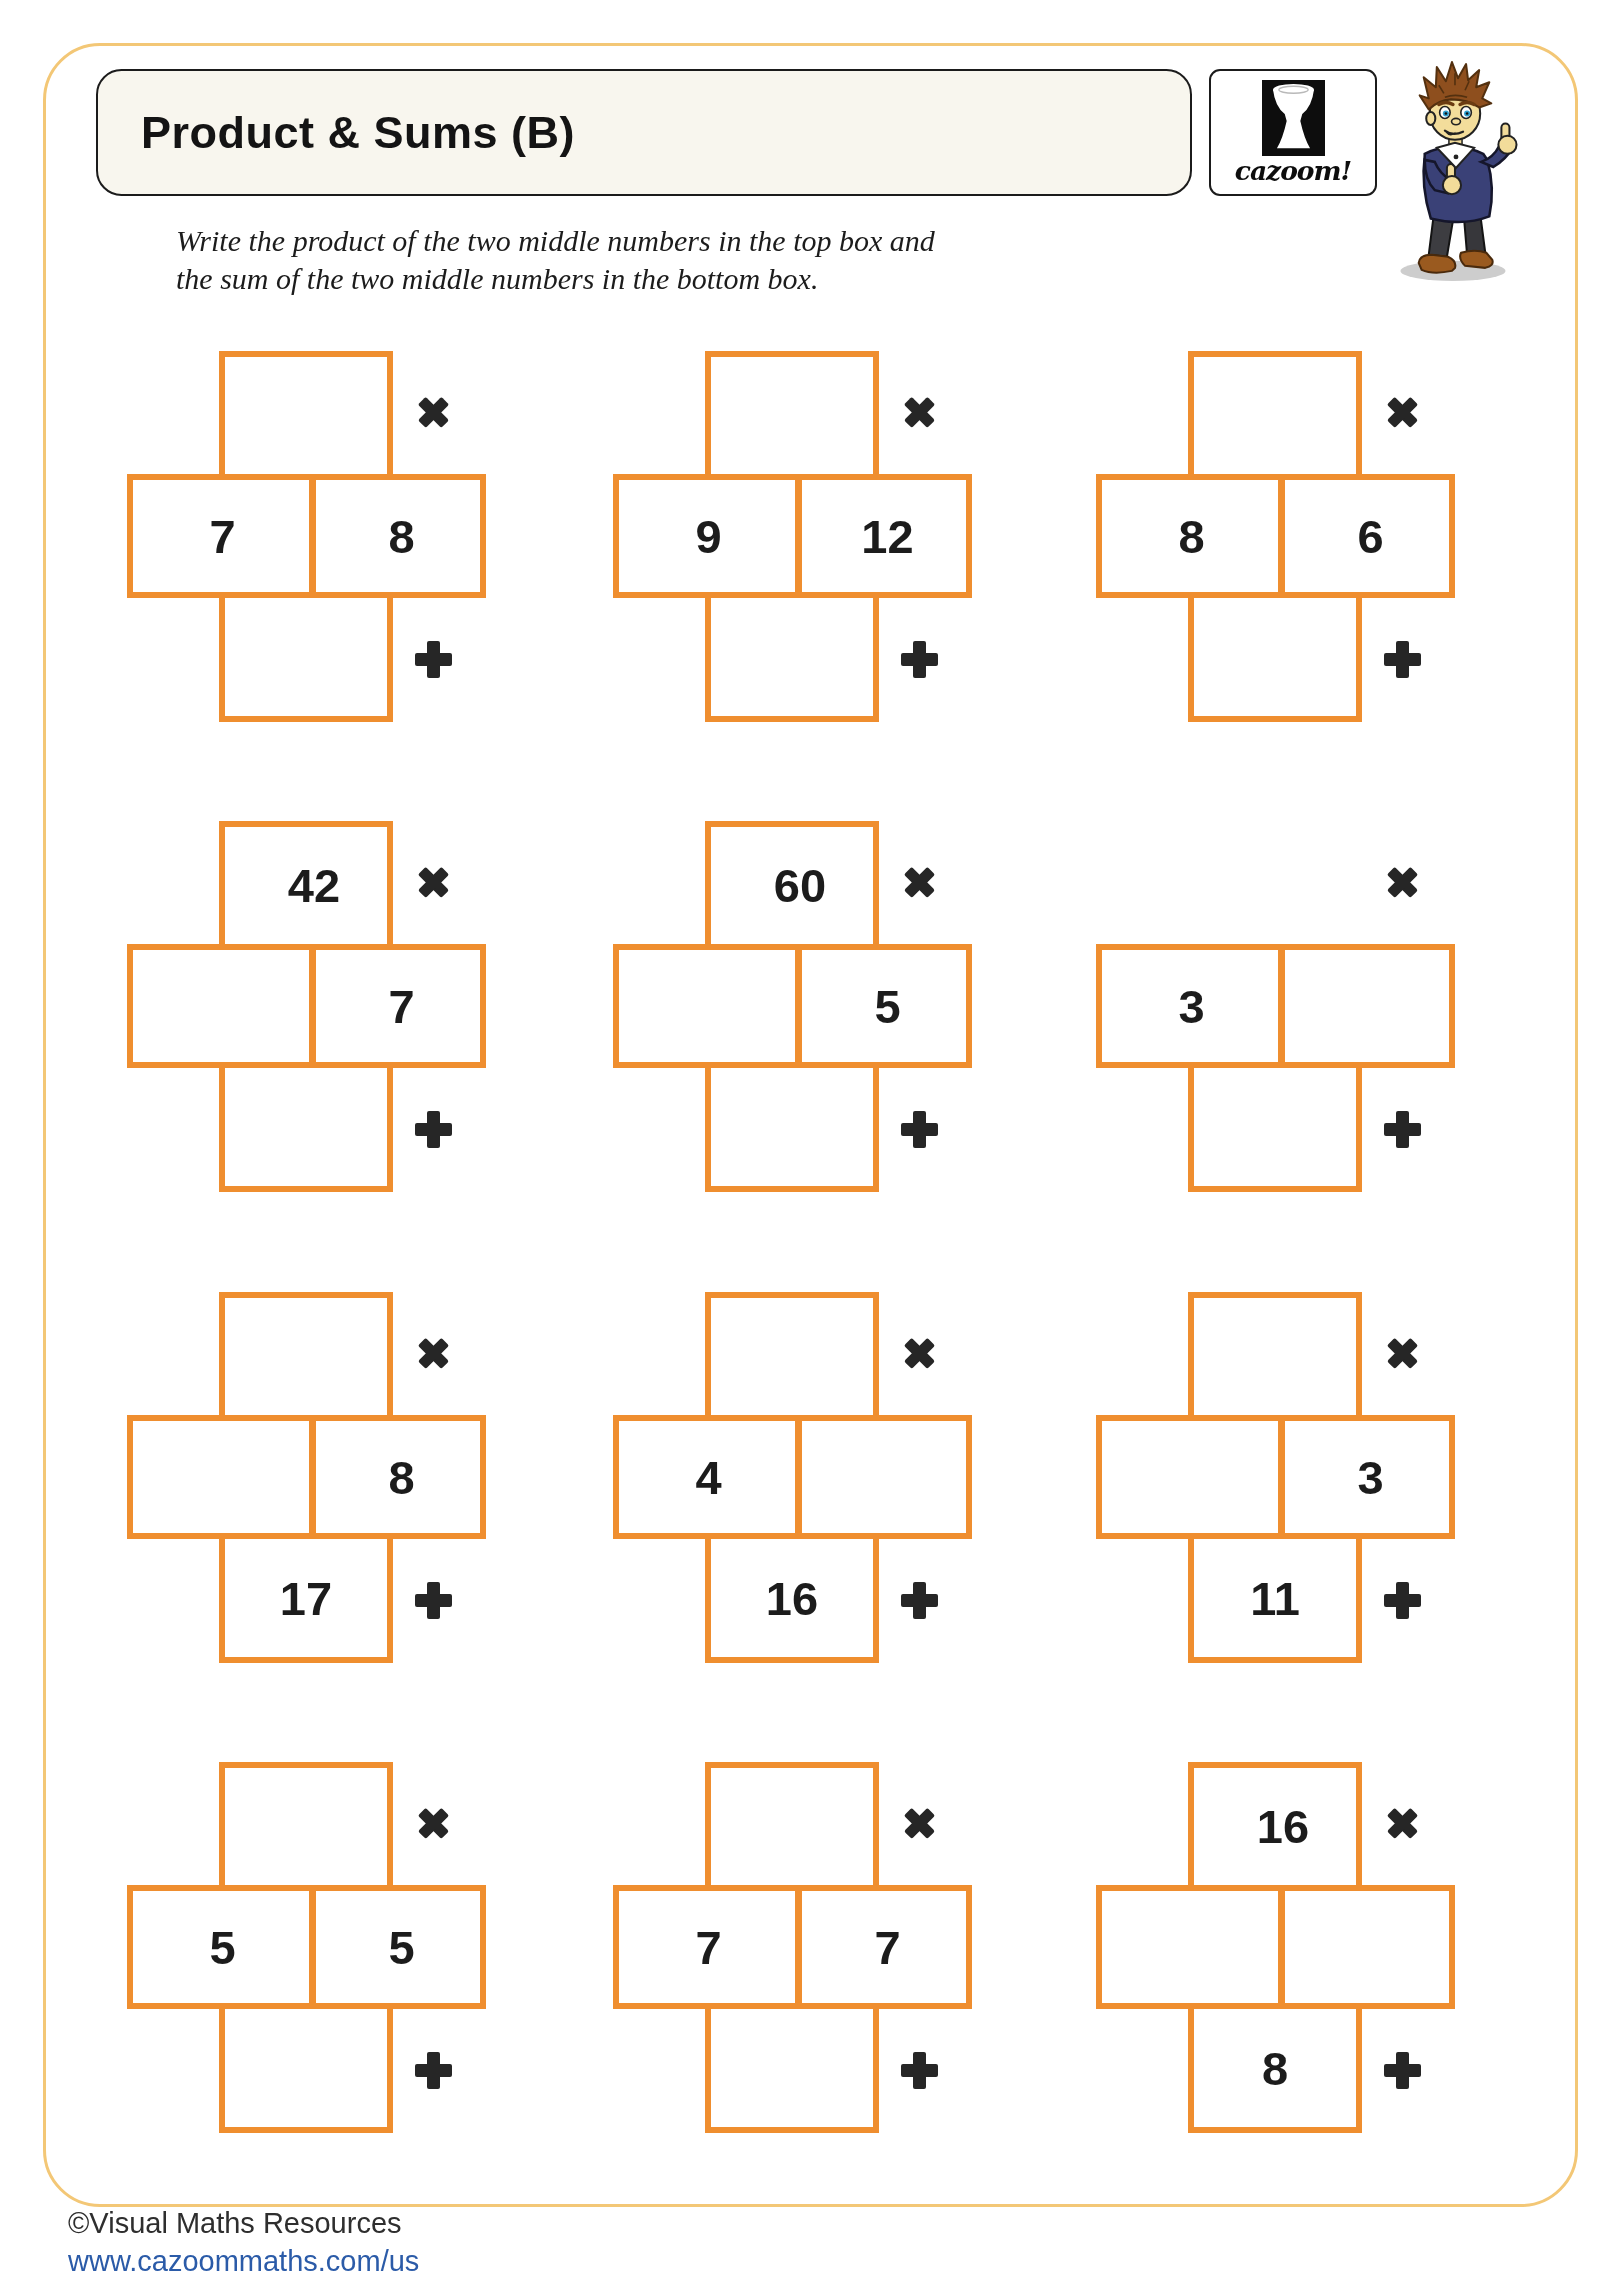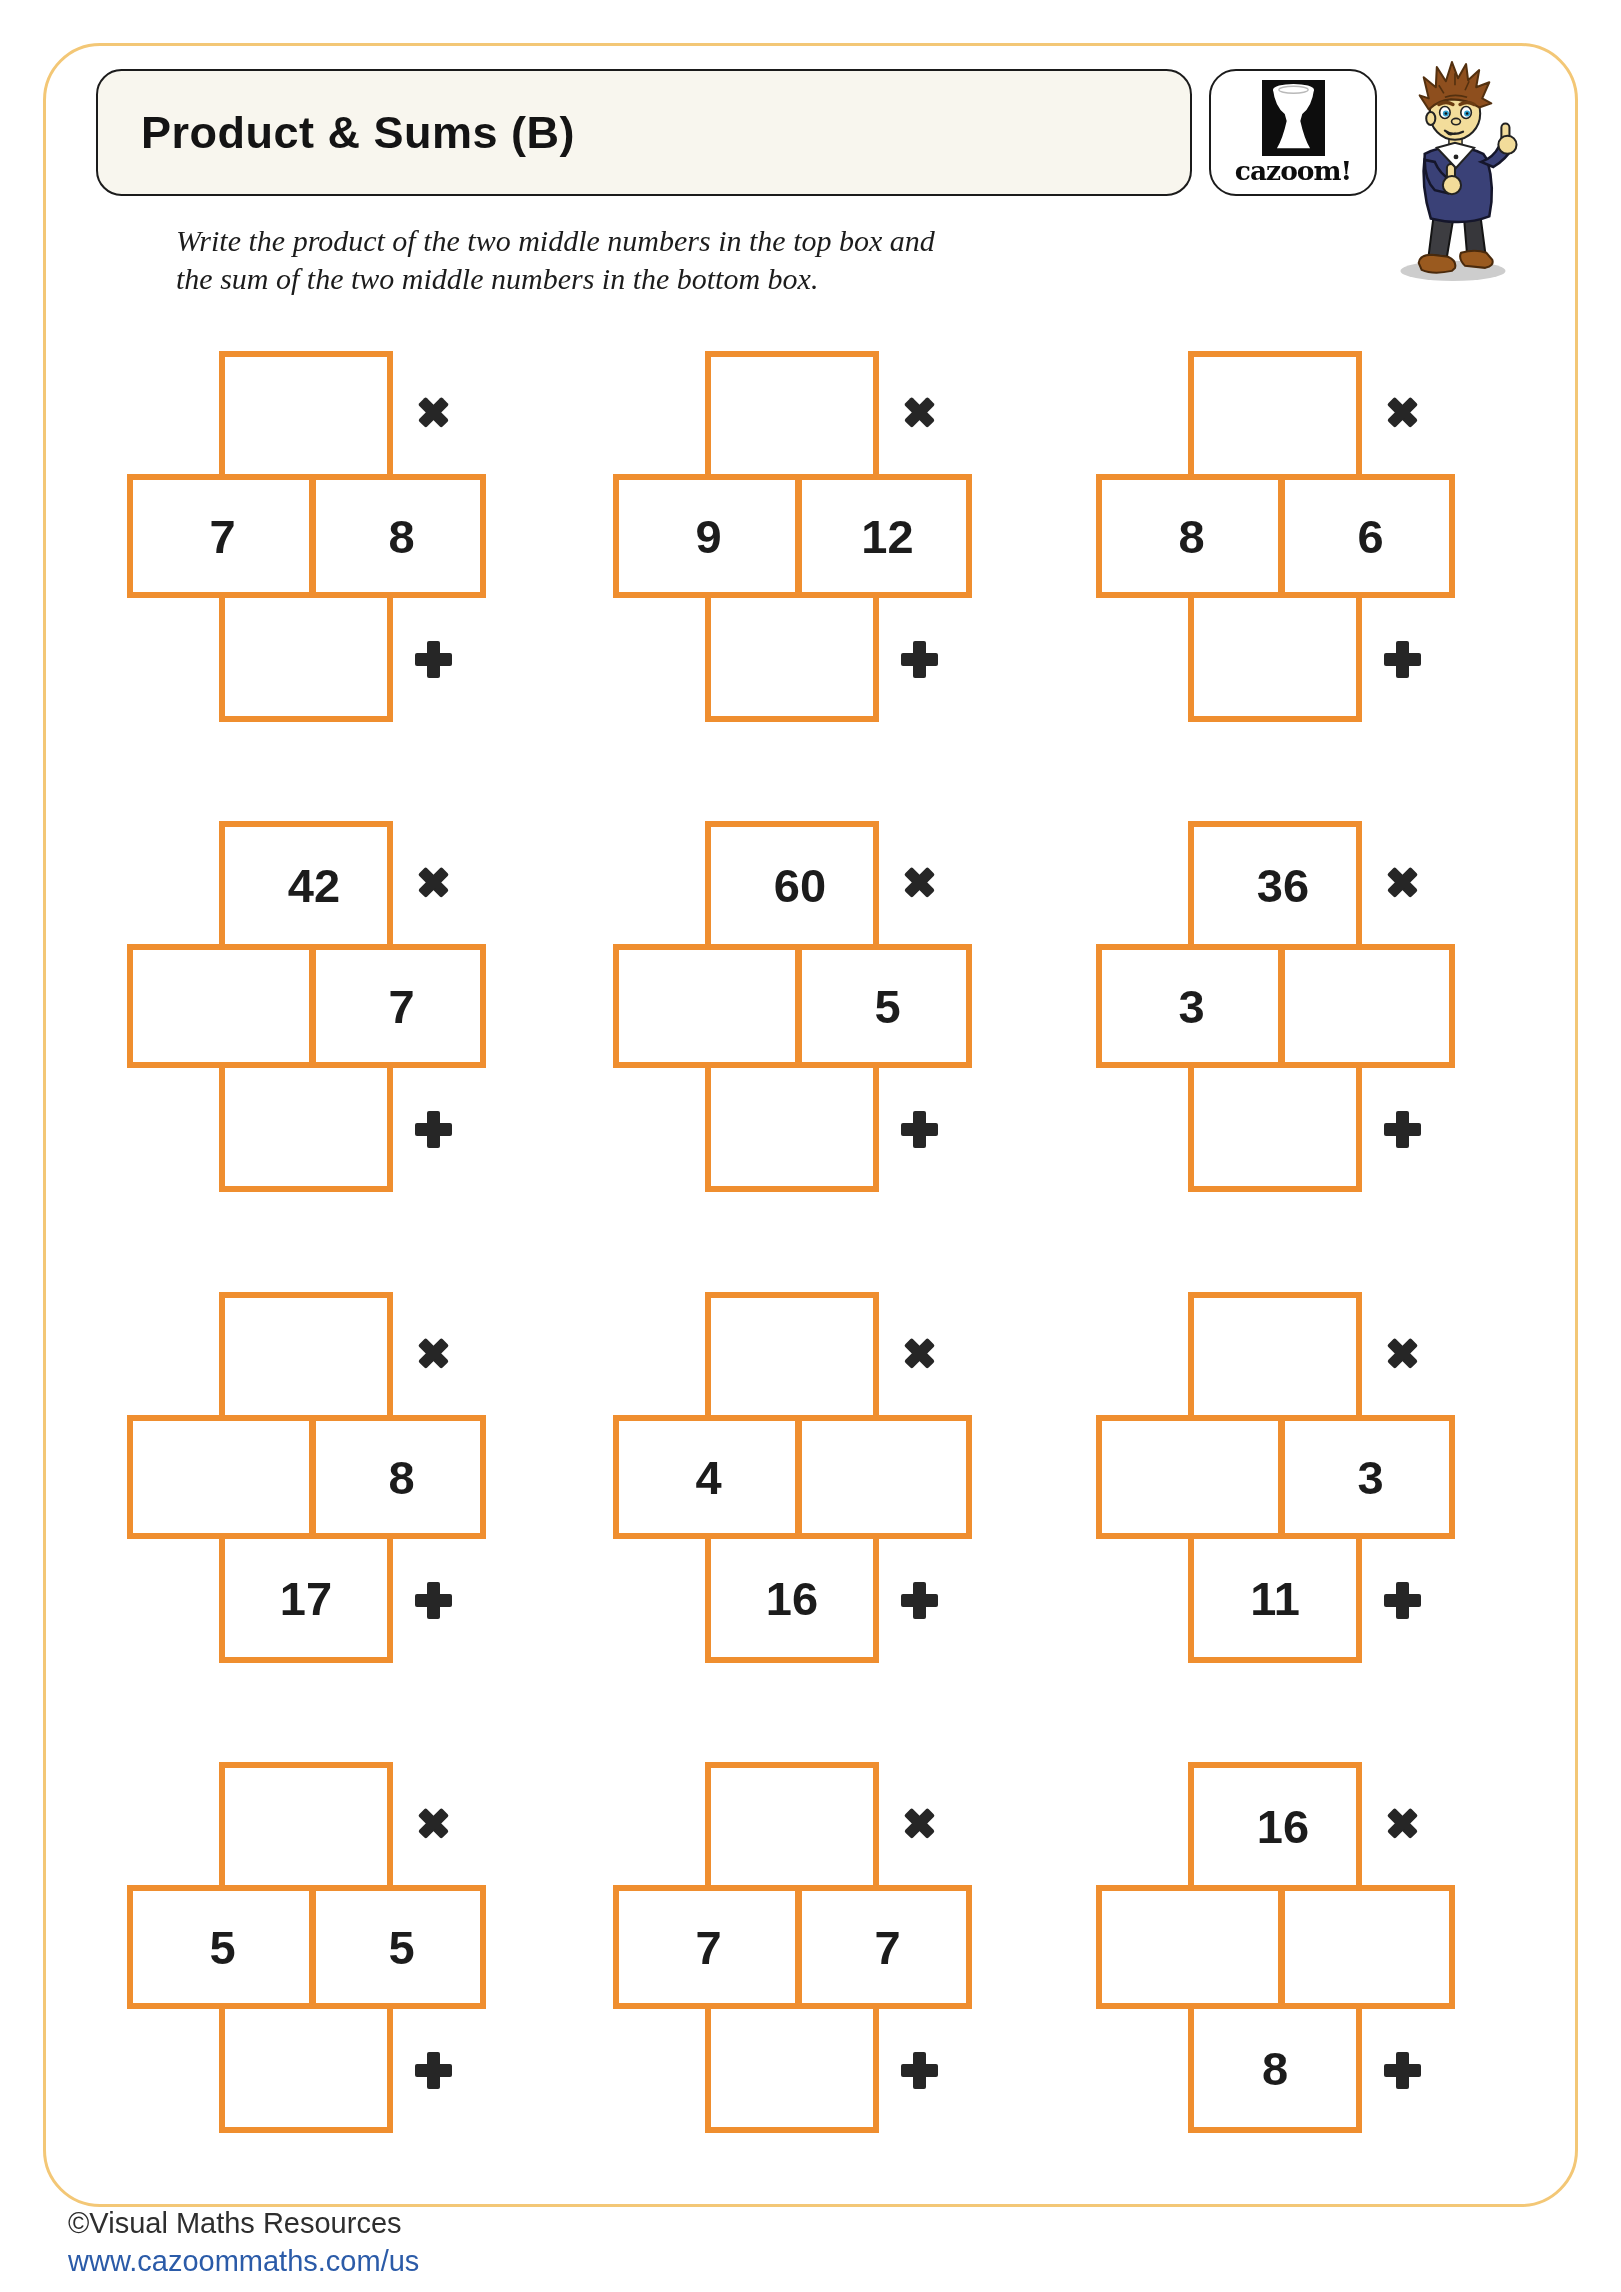--- a/index.html
+++ b/index.html
@@ -20,22 +20,22 @@
     position:absolute;left:96px;top:69px;width:1096px;height:127px;
     background:#F8F6EE;border:2.9px solid #1b1b1b;border-radius:25.5px;
     box-sizing:border-box;display:flex;align-items:center;
   }
   .page-title{
     padding-left:43px;font-size:45px;font-weight:bold;color:#141414;
     letter-spacing:0.5px;
   }
   .logo-box{
     position:absolute;left:1209px;top:69px;width:168px;height:127px;
-    background:#ffffff;border:2.9px solid #1b1b1b;border-radius:27px;
-    box-sizing:border-box;text-align:center;z-index:2;
+    background:#ffffff;border:2.9px solid #1b1b1b;border-radius:11px;
+    box-sizing:border-box;text-align:center;z-index:2;font-style:italic;
   }
   .logo-square{width:63px;height:76px;margin:8.8px auto 0 auto;background:#0d0d0d;}
   .logo-text{
     font-family:"DejaVu Serif", serif;font-weight:bold;font-size:26.5px;
     color:#0d0d0d;letter-spacing:-1px;line-height:29px;
   }
   .mascot{position:absolute;left:1394px;top:57px;width:127px;height:227px;}
   .instructions{
     position:absolute;left:132px;top:222px;width:882px;
     font-family:"Liberation Serif", serif;font-style:italic;
@@ -257,23 +257,20 @@
         <i class="b1"></i>
         <i class="b2"></i>
       </div>
     <div class="sym plus">
         <i class="b1"></i>
         <i class="b2"></i>
       </div>
   </div>
 
   <div class="puzzle" style="left:1096px;top:821px">
-    <div class="pbox top">
-        <span class="num">36</span>
-      </div>
     <div class="pbox mid">
       <div class="cell left">
           <span class="num">3</span>
         </div>
       <div class="cell right">
           <span class="num"></span>
         </div>
       <div class="divider"></div>
     </div>
     <div class="pbox bottom">

